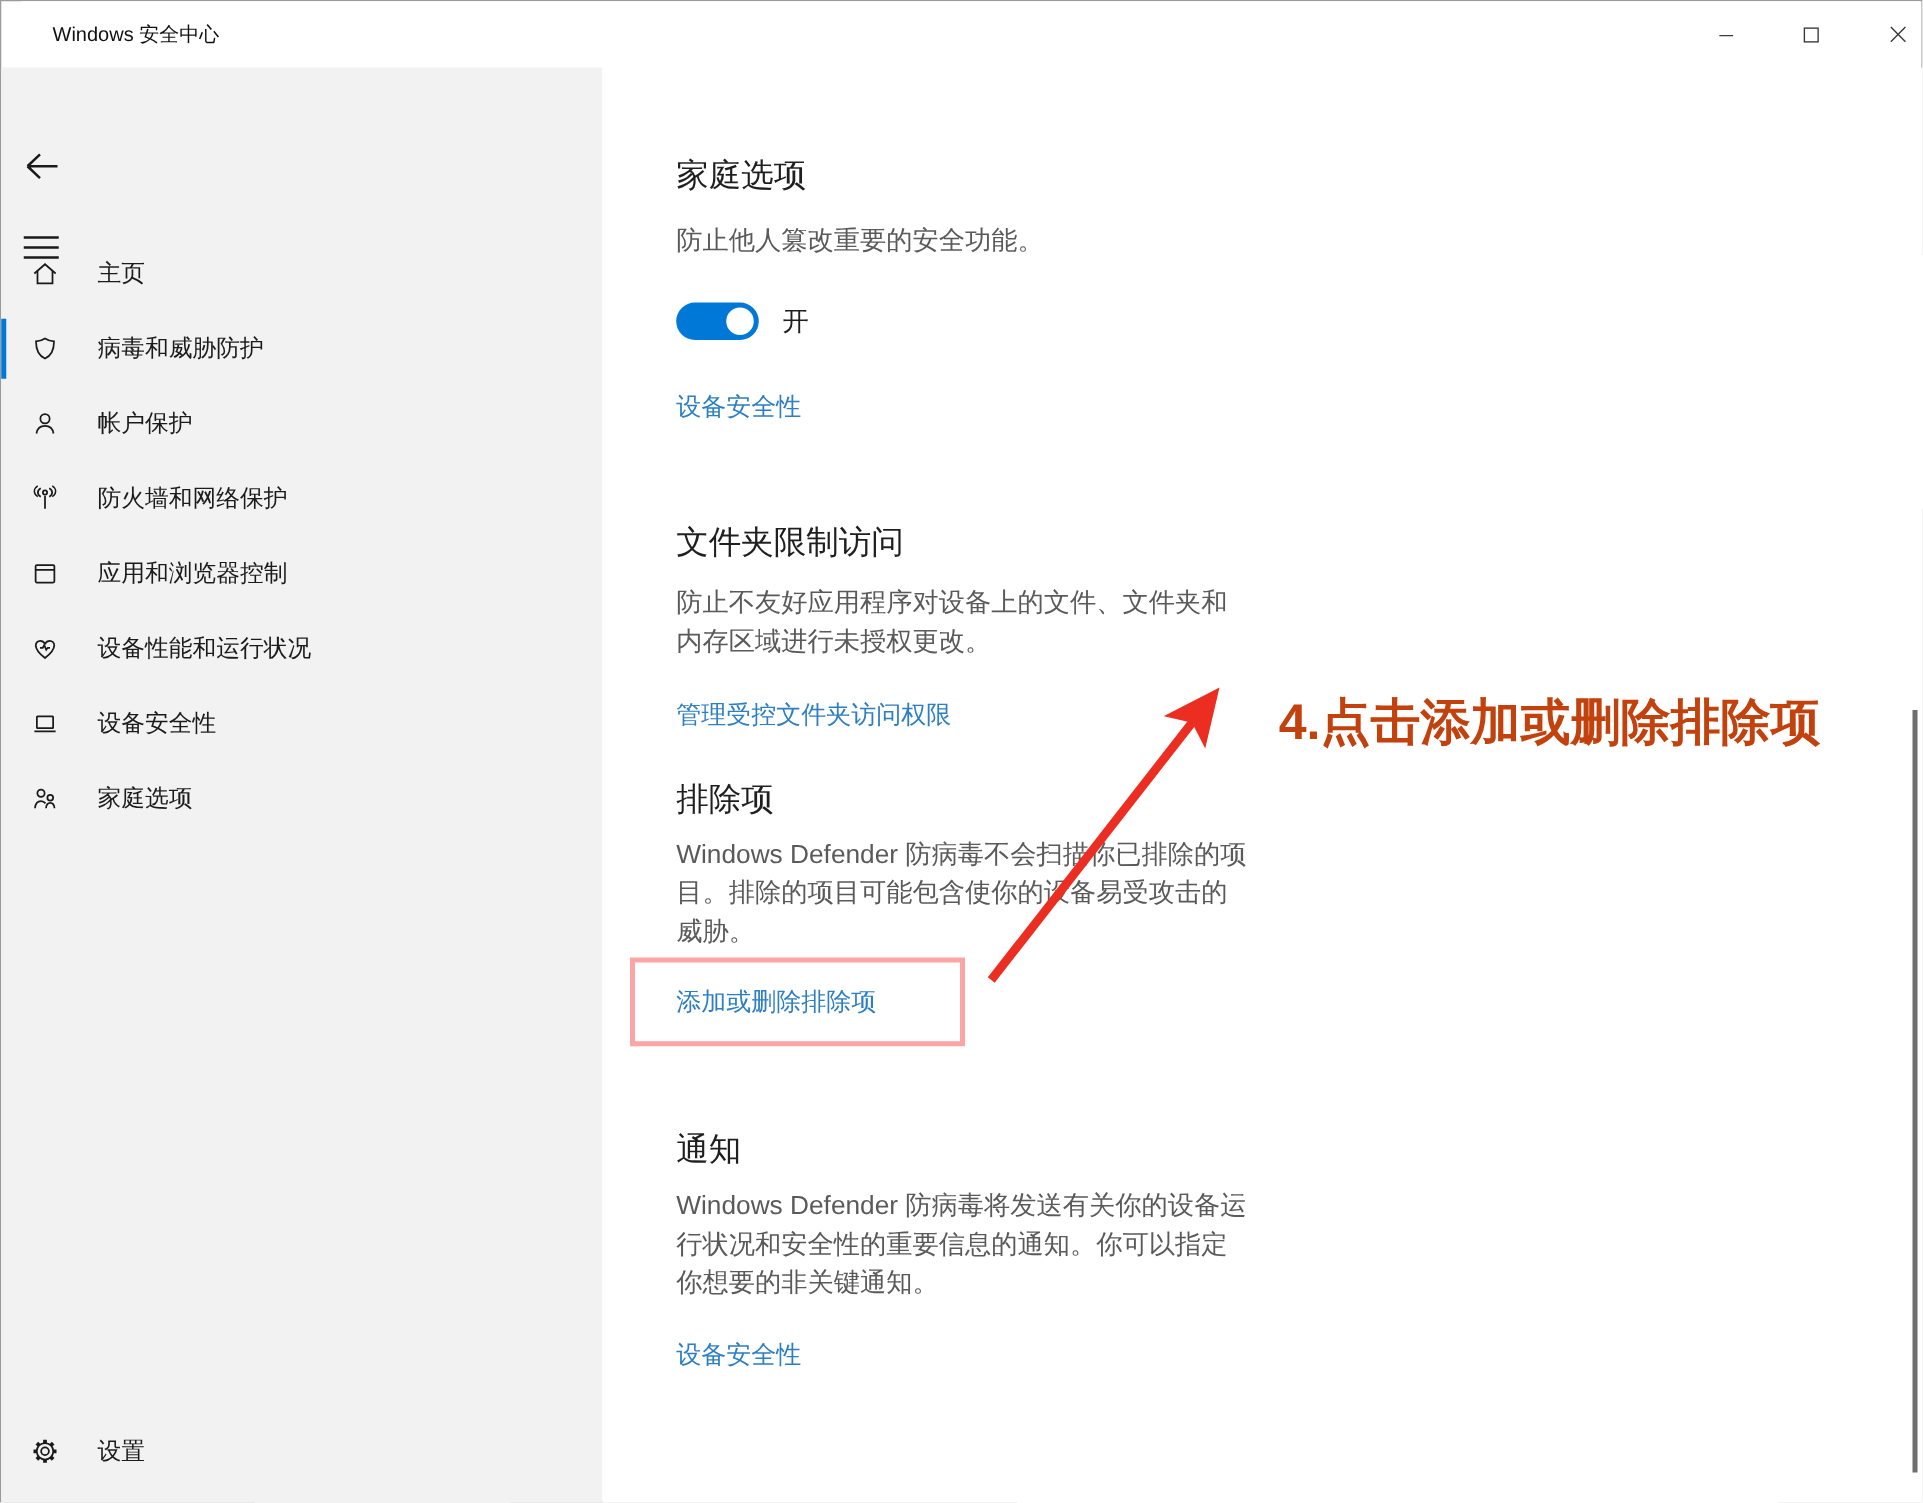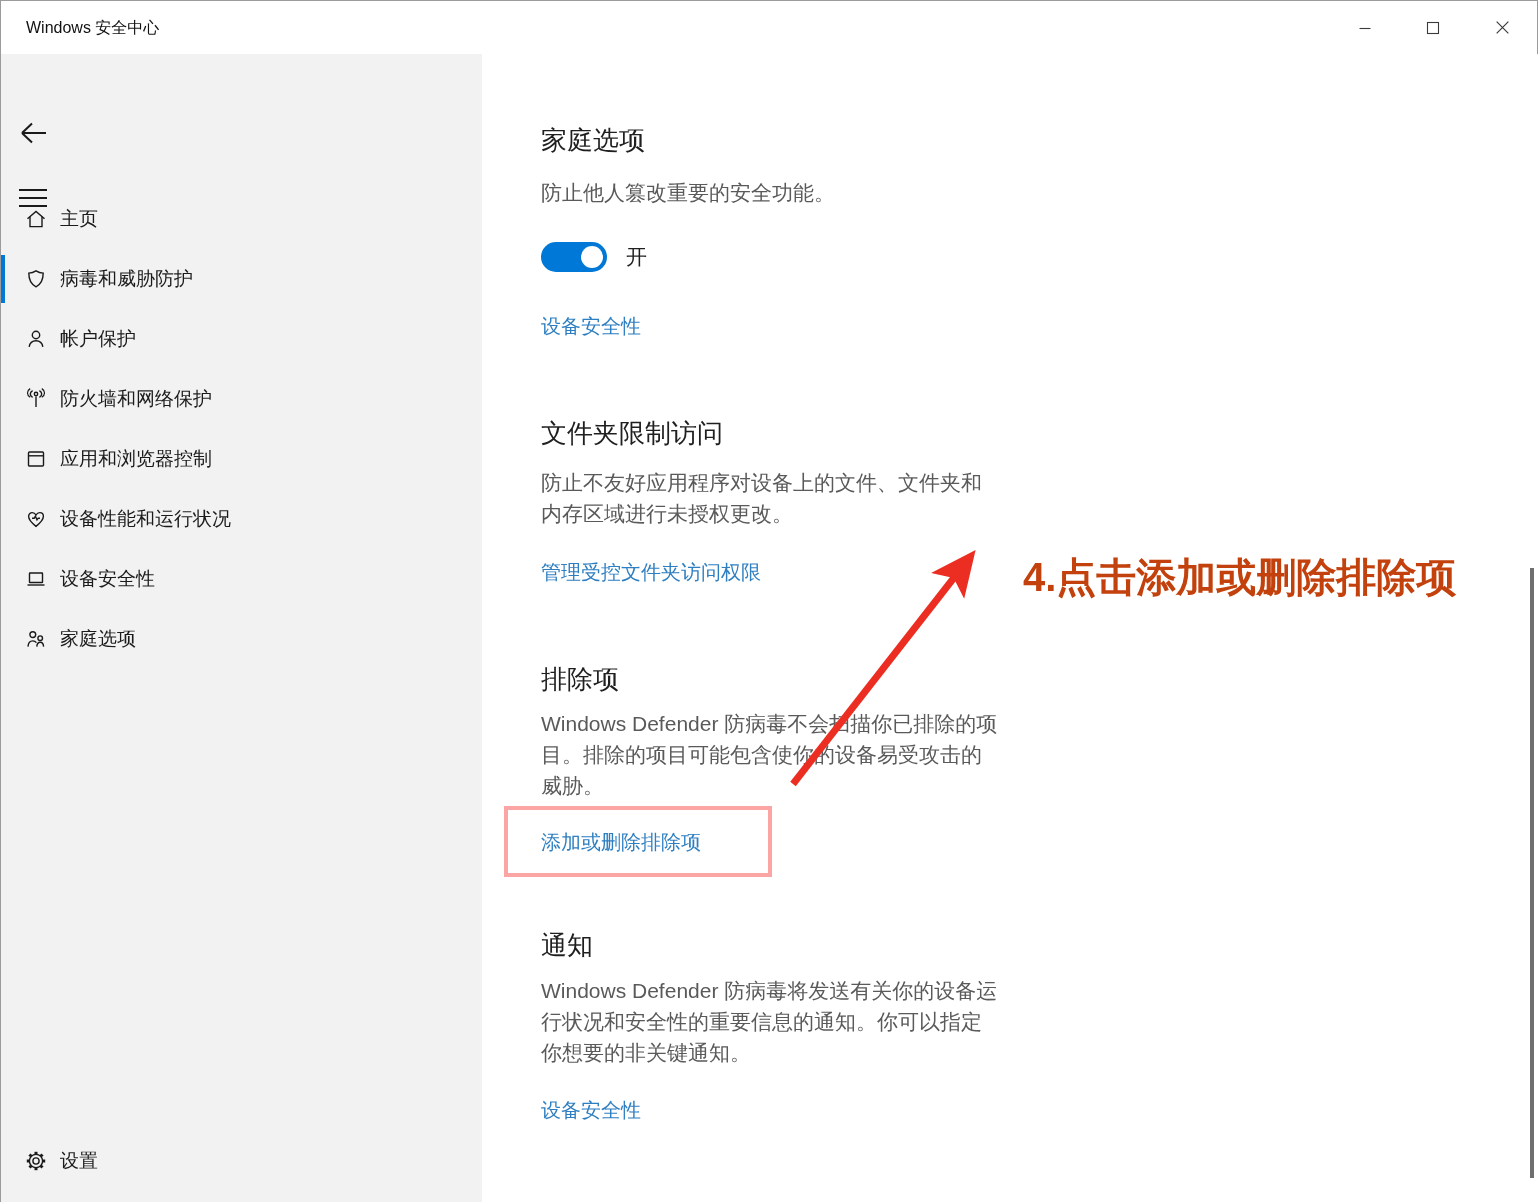--- a/index.html
+++ b/index.html
@@ -8,20 +8,21 @@
     font-family: "Liberation Sans", sans-serif;
     background: #ffffff;
     position: relative;
     overflow: hidden;
   }
   .window {
     width: 1538px; height: 1202px;
     border: 1px solid #9b9b9b;
     position: relative;
     background: #ffffff;
+    padding-left: 16px;
   }
   
   .titlebar {
     height: 53px; width: 100%;
     background: #ffffff;
     position: relative;
   }
   .titlebar-title {
     position: absolute; left: 25px; top: 17px;
     font-size: 16px; color: #111111;
@@ -55,21 +56,21 @@
     display: flex; align-items: center;
     cursor: default;
   }
   .nav-item .nav-icon {
     width: 24px; height: 24px; margin-left: 23px;
     display: flex; align-items: center; justify-content: center;
     flex: 0 0 24px;
   }
   .nav-item .nav-icon svg { stroke: #1a1a1a; fill: none; stroke-width: 1.4; }
   .nav-item .nav-label {
-    margin-left: 12px; font-size: 19px; color: #1b1b1b;
+    margin-left: 30px; font-size: 19px; color: #1b1b1b;
     white-space: nowrap;
   }
   .nav-item.selected::before {
     content: "";
     position: absolute; left: 0; top: 6px;
     width: 4px; height: 48px;
     background: #0078d7;
   }
   .settings-item { position: absolute; left: 0; top: 1077px; }
   
@@ -103,31 +104,31 @@
   .toggle .knob {
     position: absolute; right: 4px; top: 4px;
     width: 22px; height: 22px; border-radius: 50%;
     background: #ffffff;
   }
   .toggle-label { margin-left: 19px; font-size: 21px; color: #1f1f1f; }
   .s-tamper .blue-link { margin-top: 41px; }
   .s-folder h2 { margin-top: 77px; }
   .s-folder p  { margin-top: 17px; }
   .s-folder .blue-link { margin-top: 30px; }
-  .s-exclusions h2 { margin-top: 77px; }
+  .s-exclusions h2 { margin-top: 37px; }
   .s-exclusions p  { margin-top: 12px; }
   .red-highlight-box {
     margin-top: 5px; margin-left: -37px;
     width: 268px; height: 71px;
     border: 4px solid #fca5a5;
     display: flex; align-items: center;
     padding-left: 33px;
     background: transparent;
   }
-  .s-notifications h2 { margin-top: 51px; }
+  .s-notifications h2 { margin-top: 65px; }
   .s-notifications p  { margin-top: 13px; }
   .s-notifications .blue-link { margin-top: 29px; }
   
   .annotation-text {
     position: absolute; left: 1022px; top: 549px;
     font-size: 40px; font-weight: 700; color: #c2410c;
     white-space: nowrap; z-index: 30;
   }
   .arrow-svg {
     position: absolute; left: 0; top: 0;

